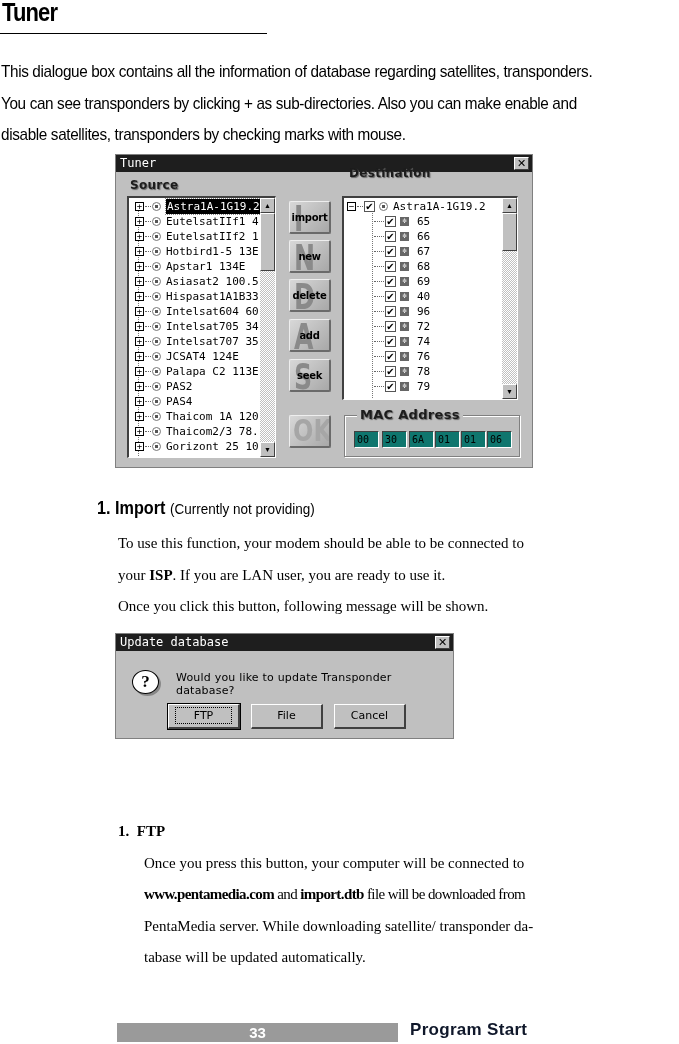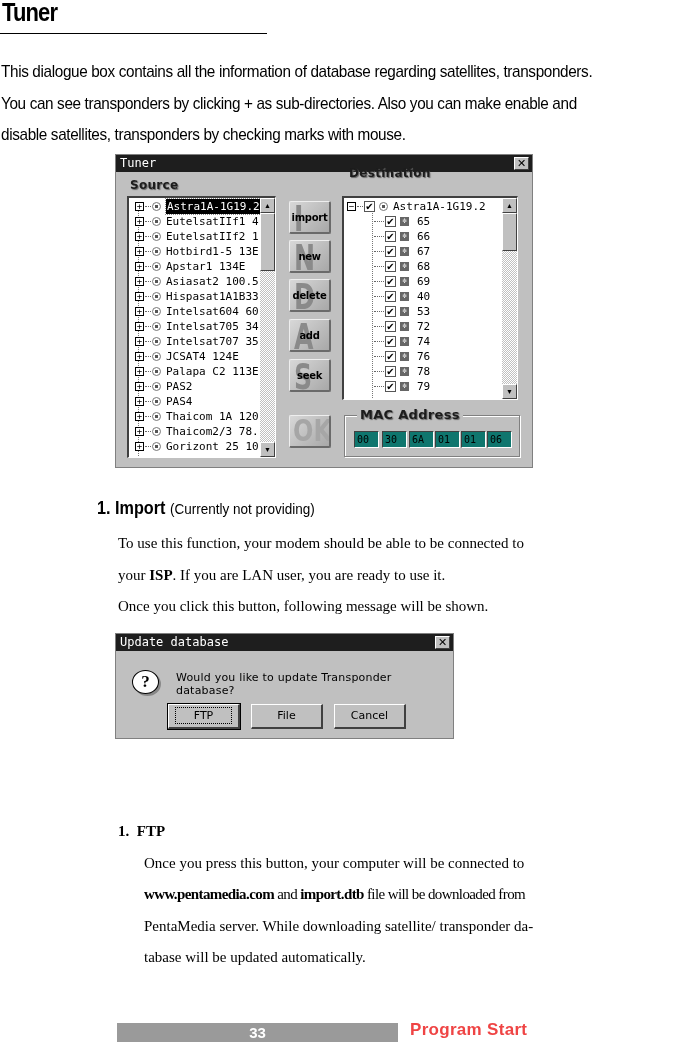--- a/index.html
+++ b/index.html
@@ -50,21 +50,21 @@
   .serif-para div { height: 31.5px; }
 
   .update { left: 115px; top: 633px; width: 339px; height: 106px; border: 1px solid #808080; }
   .update-msg { position: absolute; left: 60px; top: 37px; font-family: "DejaVu Sans", sans-serif; font-size: 11px; letter-spacing: 0.2px; }
   .q-icon { position: absolute; left: 16px; top: 36px; width: 27px; height: 24px; border-radius: 50%; background: #fff; border: 1px solid #000; box-shadow: 2px 2px 0 #888; text-align: center; font-family: "Liberation Serif", serif; font-weight: bold; font-size: 17px; line-height: 22px; }
   .dlg-btn { position: absolute; top: 70px; height: 25px; background: #c0c0c0; border-top: 1px solid #fff; border-left: 1px solid #fff; border-right: 2px solid #404040; border-bottom: 2px solid #404040; font-family: "DejaVu Sans", sans-serif; font-size: 11px; text-align: center; line-height: 22px; }
   .dlg-btn.default { outline: 1px solid #000; }
   .dlg-btn.default span { border: 1px dotted #000; padding: 1px 18px; }
 
   .footer-bar { position: absolute; left: 117px; top: 1023px; width: 281px; height: 19px; background: #9a9a9a; color: #fff; font-weight: bold; font-size: 15px; text-align: center; line-height: 19px; }
-  .footer-right { position: absolute; left: 410px; top: 1020px; font-weight: bold; font-size: 17px; color: #ef4444; letter-spacing: 0.3px; }
+  .footer-right { position: absolute; left: 410px; top: 1020px; font-weight: bold; font-size: 17px; color: #0f172a; letter-spacing: 0.3px; }
 </style>
 </head>
 <body>
 
 <div class="title">Tuner</div>
 <div class="title-rule"></div>
 
 <div class="intro">
   <div>This dialogue box contains all the information of database regarding satellites, transponders.</div>
   <div>You can see transponders by clicking + as sub-directories. Also you can make enable and</div>
@@ -260,21 +260,21 @@
         <div class="tree-row" style="padding-left: 26px;">
           <span class="dots" style="width:10px"></span>
           <span class="cb">✔</span>
           <span class="tp-icon">≑</span>
           <span>40</span>
         </div>
         <div class="tree-row" style="padding-left: 26px;">
           <span class="dots" style="width:10px"></span>
           <span class="cb">✔</span>
           <span class="tp-icon">≑</span>
-          <span>53</span>
+          <span>96</span>
         </div>
         <div class="tree-row" style="padding-left: 26px;">
           <span class="dots" style="width:10px"></span>
           <span class="cb">✔</span>
           <span class="tp-icon">≑</span>
           <span>72</span>
         </div>
         <div class="tree-row" style="padding-left: 26px;">
           <span class="dots" style="width:10px"></span>
           <span class="cb">✔</span>

